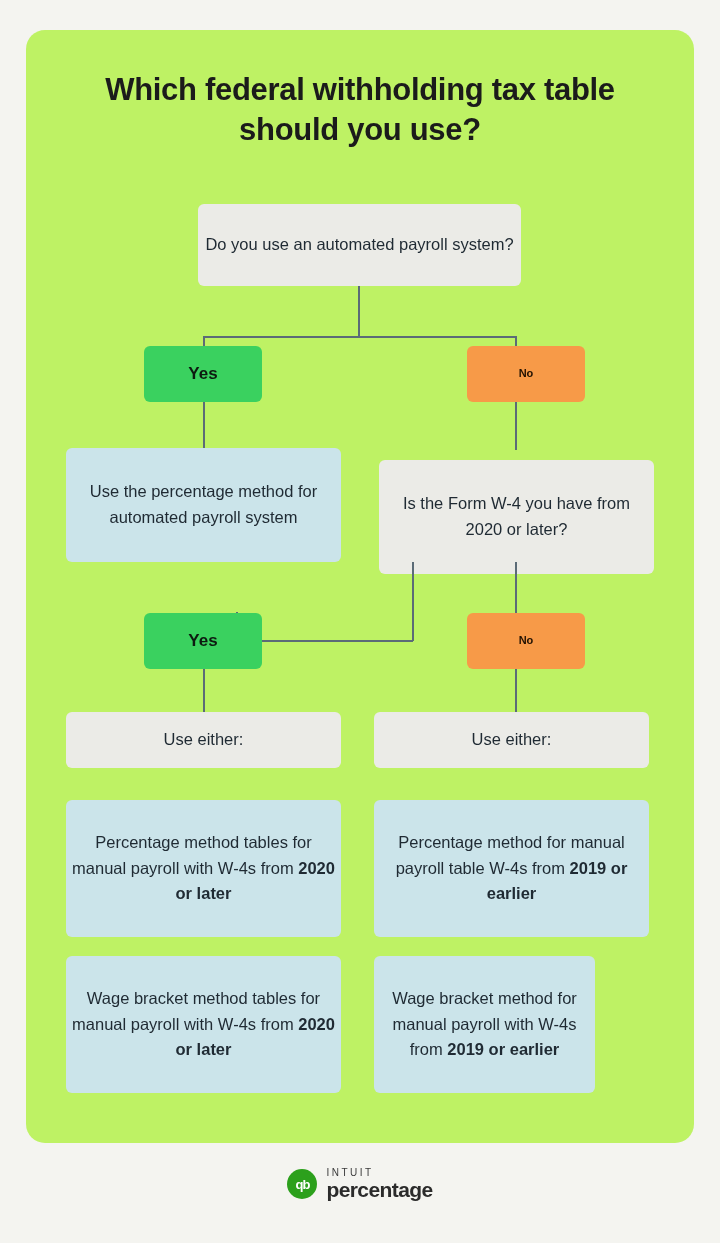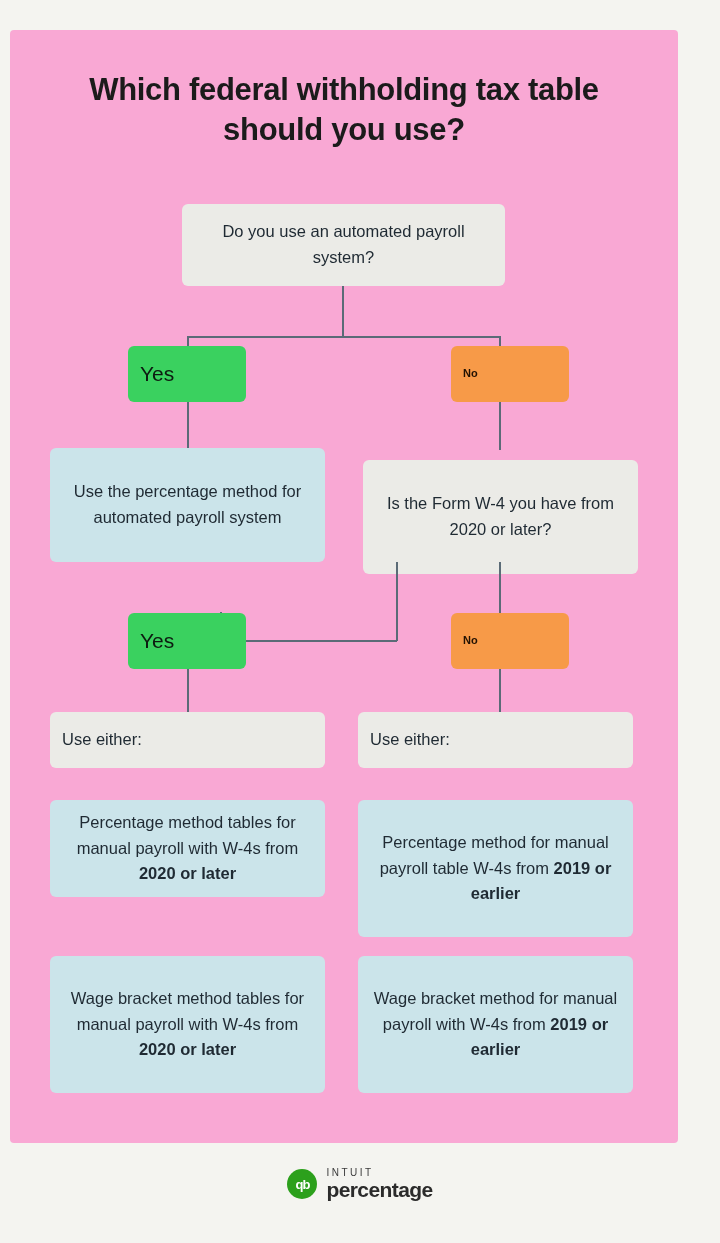--- a/index.html
+++ b/index.html
@@ -8,60 +8,60 @@
   }
   body {
     width: 720px;
     height: 1243px;
     background: #f4f4f0;
     font-family: "Liberation Sans", sans-serif;
     overflow: hidden;
   }
   .card {
     position: absolute;
-    left: 10px;
+    left: 26px;
     top: 30px;
     width: 668px;
     height: 1113px;
-    background: #f9a8d4;
-    border-radius: 4px;
+    background: #bef264;
+    border-radius: 19px;
   }
   .title {
     position: absolute;
     left: 60px;
     top: 40px;
     width: 548px;
     text-align: center;
     font-size: 31px;
     font-weight: bold;
     line-height: 1.28;
     color: #1b1b1b;
     letter-spacing: -0.3px;
   }
 
   
   .node {
     position: absolute;
     box-sizing: border-box;
     display: flex;
     align-items: center;
-    justify-content: flex-start;
+    justify-content: center;
     text-align: center;
     border-radius: 6px;
     font-size: 16.5px;
     line-height: 1.55;
     color: #1f2a33;
-    padding: 10px 12px;
+    padding: 10px 4px;
   }
   .node.grey { background: #ebebe7; }
   .node.blue { background: #cbe4ea; }
   .node.green {
     background: #3ad15f;
-    font-weight: normal;
-    font-size: 21px;
+    font-weight: bold;
+    font-size: 17px;
     color: #0d1a10;
   }
   .node.orange {
     background: #f79a48;
     font-weight: bold;
     font-size: 11px;
     color: #221203;
     margin-left: 11px;
   }
   .node b { font-weight: bold; }
@@ -160,37 +160,37 @@
   <div class="line vline" style="left:177px; top:639px; height:45px;"></div>
   <div class="line vline" style="left:489px; top:639px; height:45px;"></div>
 
   <div class="node grey" style="left:40px; top:682px; width:275px; height:56px;">
     <span>Use either:</span>
   </div>
   <div class="node grey" style="left:348px; top:682px; width:275px; height:56px;">
     <span>Use either:</span>
   </div>
 
-  <div class="node blue" style="left:40px; top:770px; width:275px; height:97px;">
+  <div class="node blue" style="left:40px; top:770px; width:275px; height:137px;">
     <span>
       <span>Percentage method tables for manual payroll with W-4s from </span><b>2020 or later</b>
     </span>
   </div>
   <div class="node blue" style="left:40px; top:926px; width:275px; height:137px;">
     <span>
       <span>Wage bracket method tables for manual payroll with W-4s from </span><b>2020 or later</b>
     </span>
   </div>
 
   <div class="node blue" style="left:348px; top:770px; width:275px; height:137px;">
     <span>
       <span>Percentage method for manual payroll table W-4s from </span><b>2019 or earlier</b>
     </span>
   </div>
-  <div class="node blue" style="left:348px; top:926px; width:275px; height:137px;">
+  <div class="node blue" style="left:348px; top:926px; width:221px; height:137px;">
     <span>
       <span>Wage bracket method for manual payroll with W-4s from </span><b>2019 or earlier</b>
     </span>
   </div>
 
 </div>
 
 <div class="footer">
   <div class="qb-mark">qb</div>
   <div class="qb-text">

